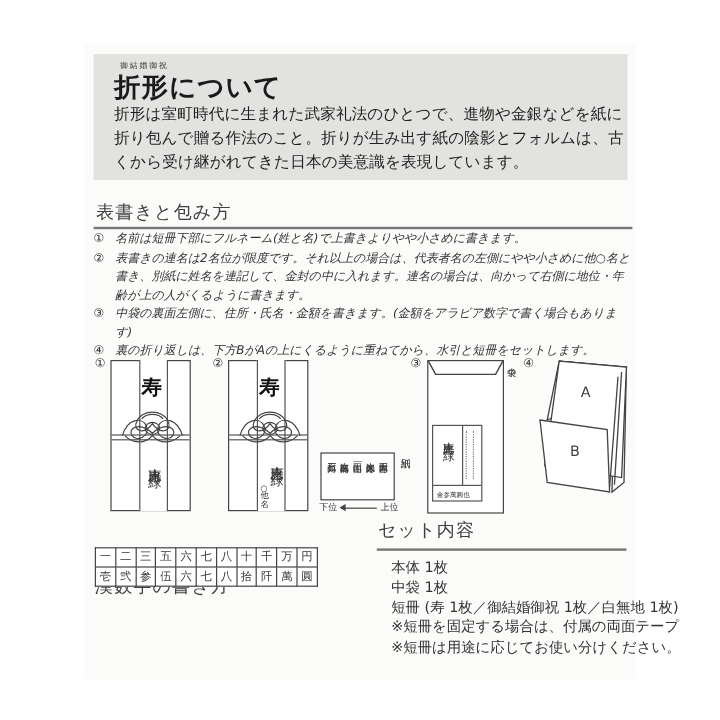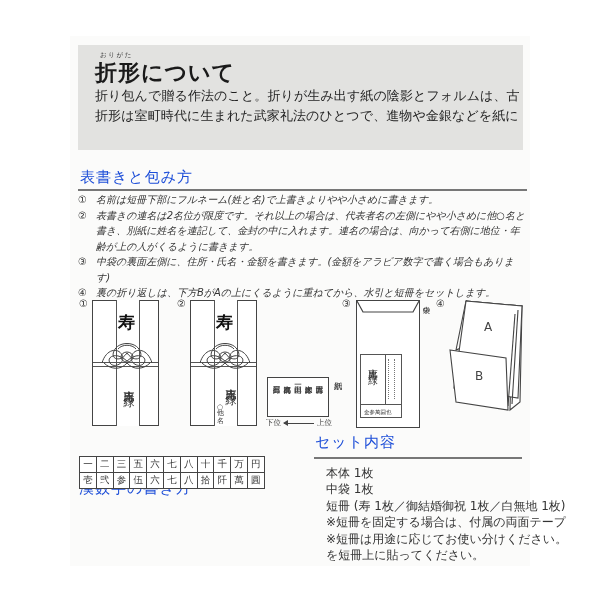--- a/index.html
+++ b/index.html
@@ -24,21 +24,21 @@
       font-family: "DejaVu Serif", serif; letter-spacing: 1px; color: #1a1a1a;
     }
     .intro-body {
       position: absolute; left: 95px; top: 86px; width: 425px;
       font-size: 13px; line-height: 20px; font-family: "DejaVu Serif", serif; color: #1f1f1f;
       letter-spacing: 0.1px;
     }
     .intro-body div { white-space: nowrap; }
 
     .section-title {
-      position: absolute; font-size: 15px; color: #1d4ed8; letter-spacing: 1px;
+      position: absolute; font-size: 15px; color: #404040; letter-spacing: 1px;
     }
     .section-rule { position: absolute; height: 2px; background: #777; }
 
     .steps {
       position: absolute; left: 78px; top: 192px; width: 450px;
       font-size: 10px; line-height: 15.5px; color: #333;
     }
     .step { display: flex; white-space: nowrap; }
     .step .num { width: 18px; flex: none; }
     .step .txt { flex: 1; white-space: normal; font-style: italic; }
@@ -114,25 +114,26 @@
       position: absolute; left: 315px; top: 465px; font-size: 12px; line-height: 16.4px; color: #333; margin-left: 11px;
     }
     .set-list div { white-space: nowrap; }
   </style>
 </head>
 <body>
 
 <div class="page"></div>
 
 <div class="intro"></div>
-<div class="intro-ruby">おりがた</div>
+<div class="intro-ruby">御結婚御祝</div>
 <div class="intro-title">折形について</div>
 <div class="intro-body">
+  <div>折形は室町時代に生まれた武家礼法のひとつで、進物や金銀などを紙に</div>
   <div>折り包んで贈る作法のこと。折りが生み出す紙の陰影とフォルムは、古</div>
-  <div>折形は室町時代に生まれた武家礼法のひとつで、進物や金銀などを紙に</div>
+  <div>くから受け継がれてきた日本の美意識を表現しています。</div>
 </div>
 
 <div class="section-title" style="left:80px; top:168px;">表書きと包み方</div>
 <div class="section-rule" style="left:78px; top:189px; width:449px;"></div>
 
 <div class="steps">
   <div class="step">
     <span class="num">①</span>
     <span class="txt">名前は短冊下部にフルネーム(姓と名)で上書きよりやや小さめに書きます。</span>
   </div>
@@ -262,14 +263,13 @@
   </table>
 
 <div class="section-title" style="left:315px; top:433px;">セット内容</div>
 <div class="section-rule" style="left:314px; top:457px; width:208px;"></div>
 <div class="set-list">
   <div>本体 1枚</div>
   <div>中袋 1枚</div>
   <div>短冊 (寿 1枚／御結婚御祝 1枚／白無地 1枚)</div>
   <div>※短冊を固定する場合は、付属の両面テープ</div>
   <div>※短冊は用途に応じてお使い分けください。</div>
-  <div>を短冊上に貼ってください。</div>
 </div>
 
 </body></html>

